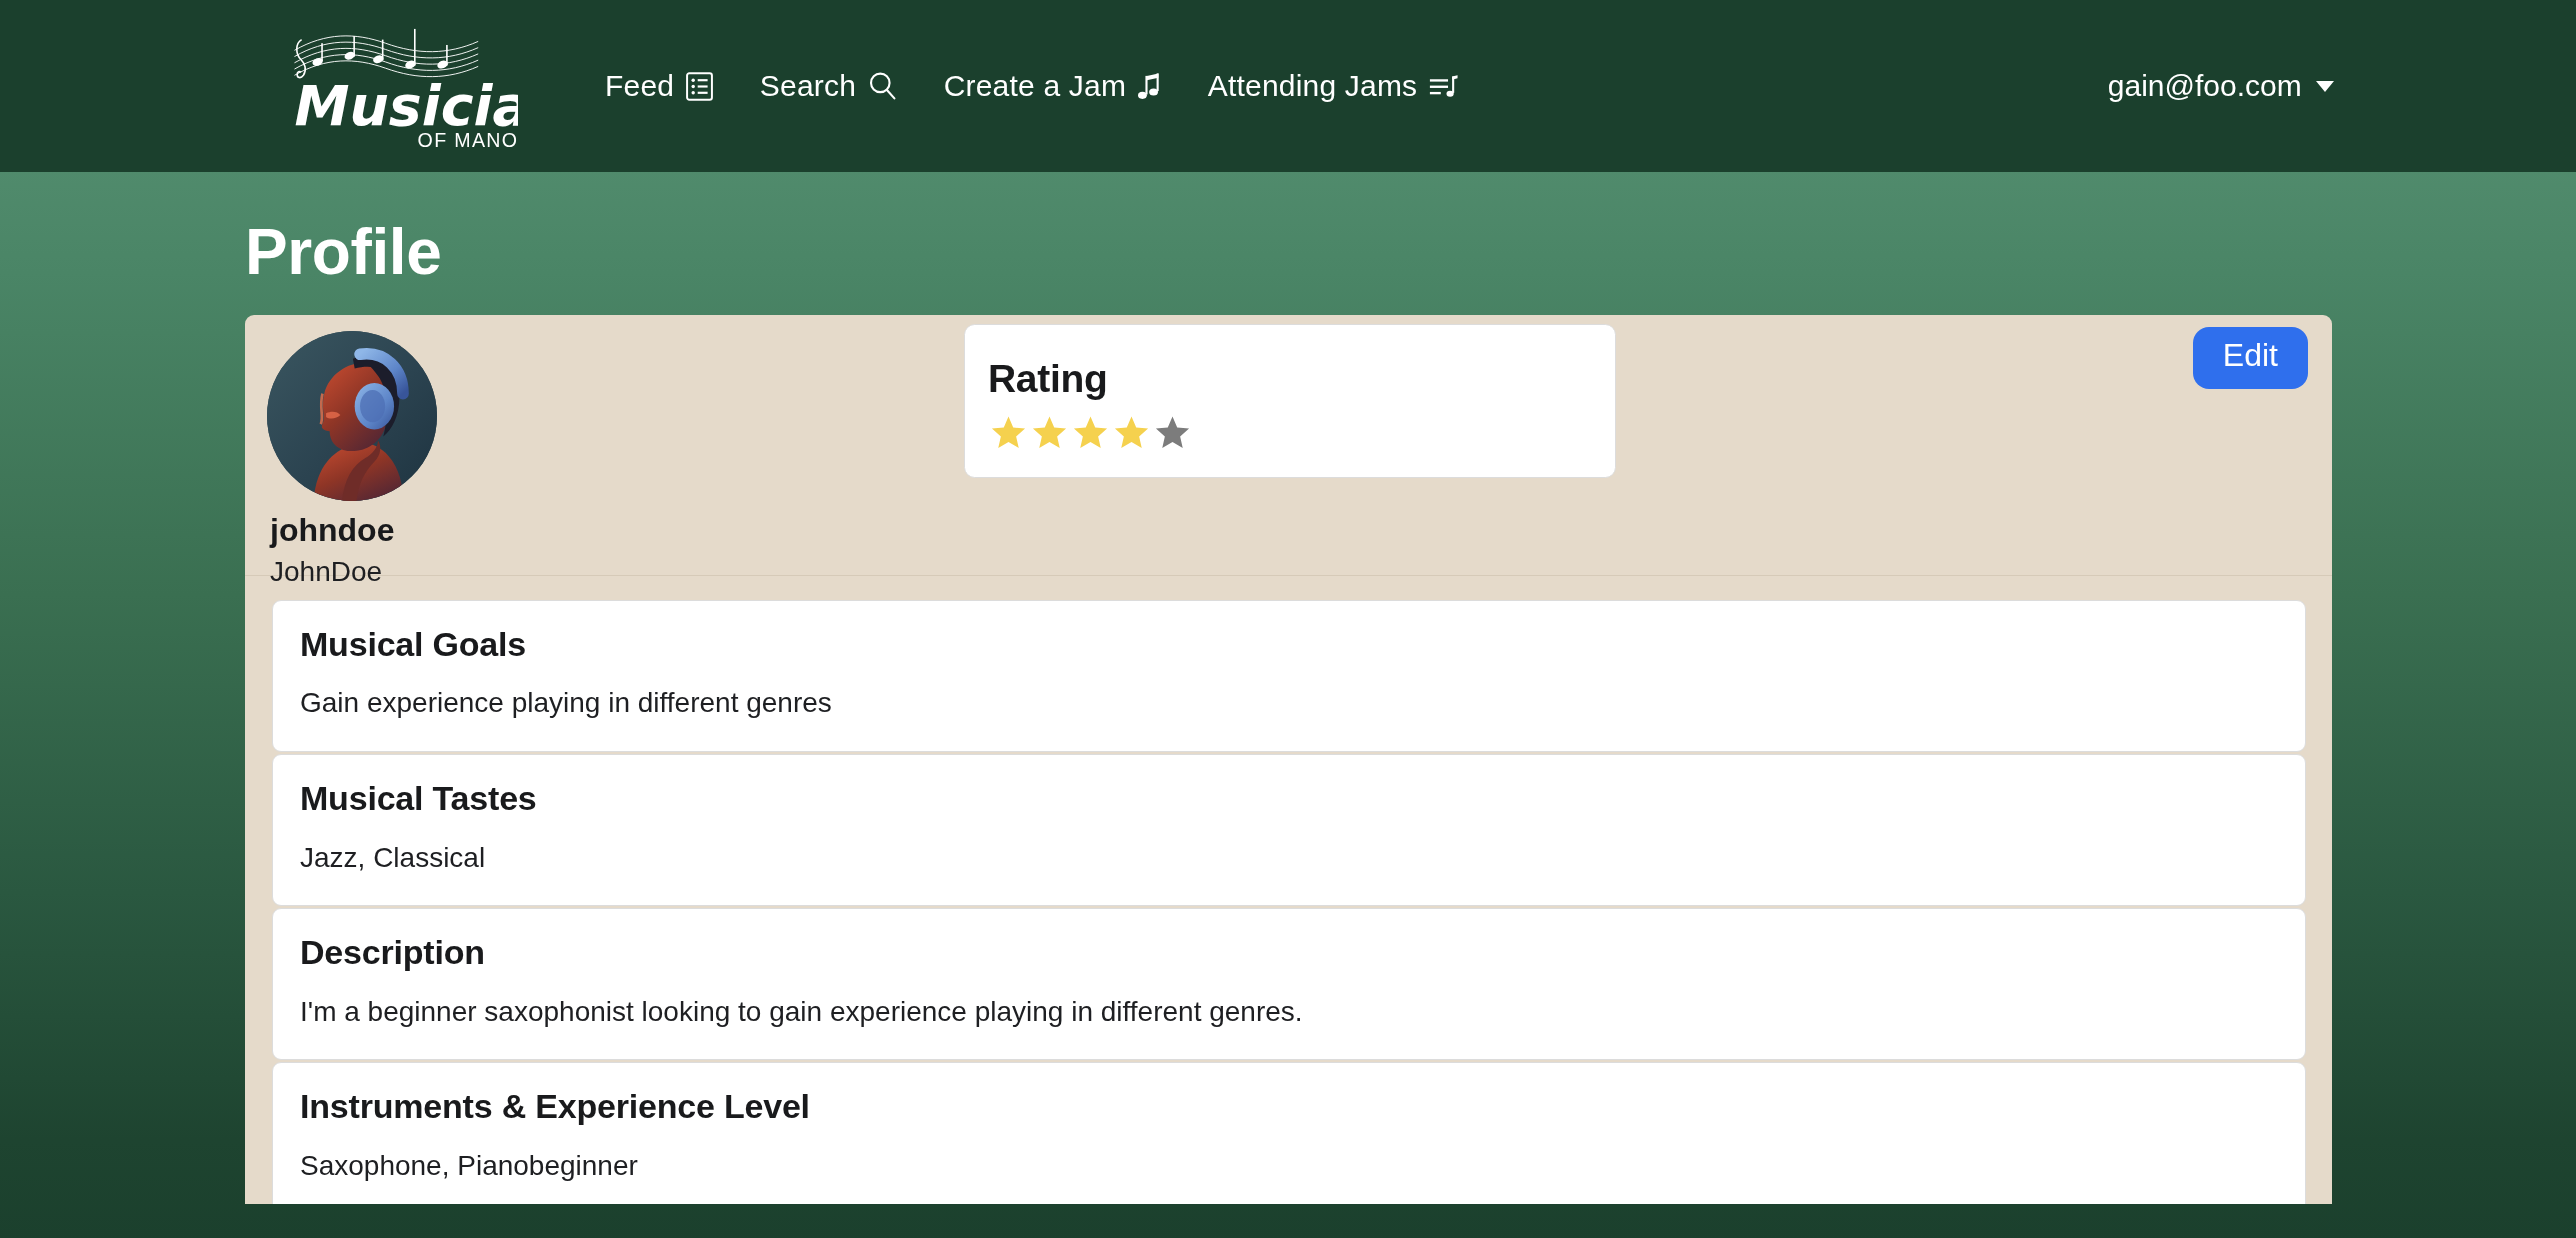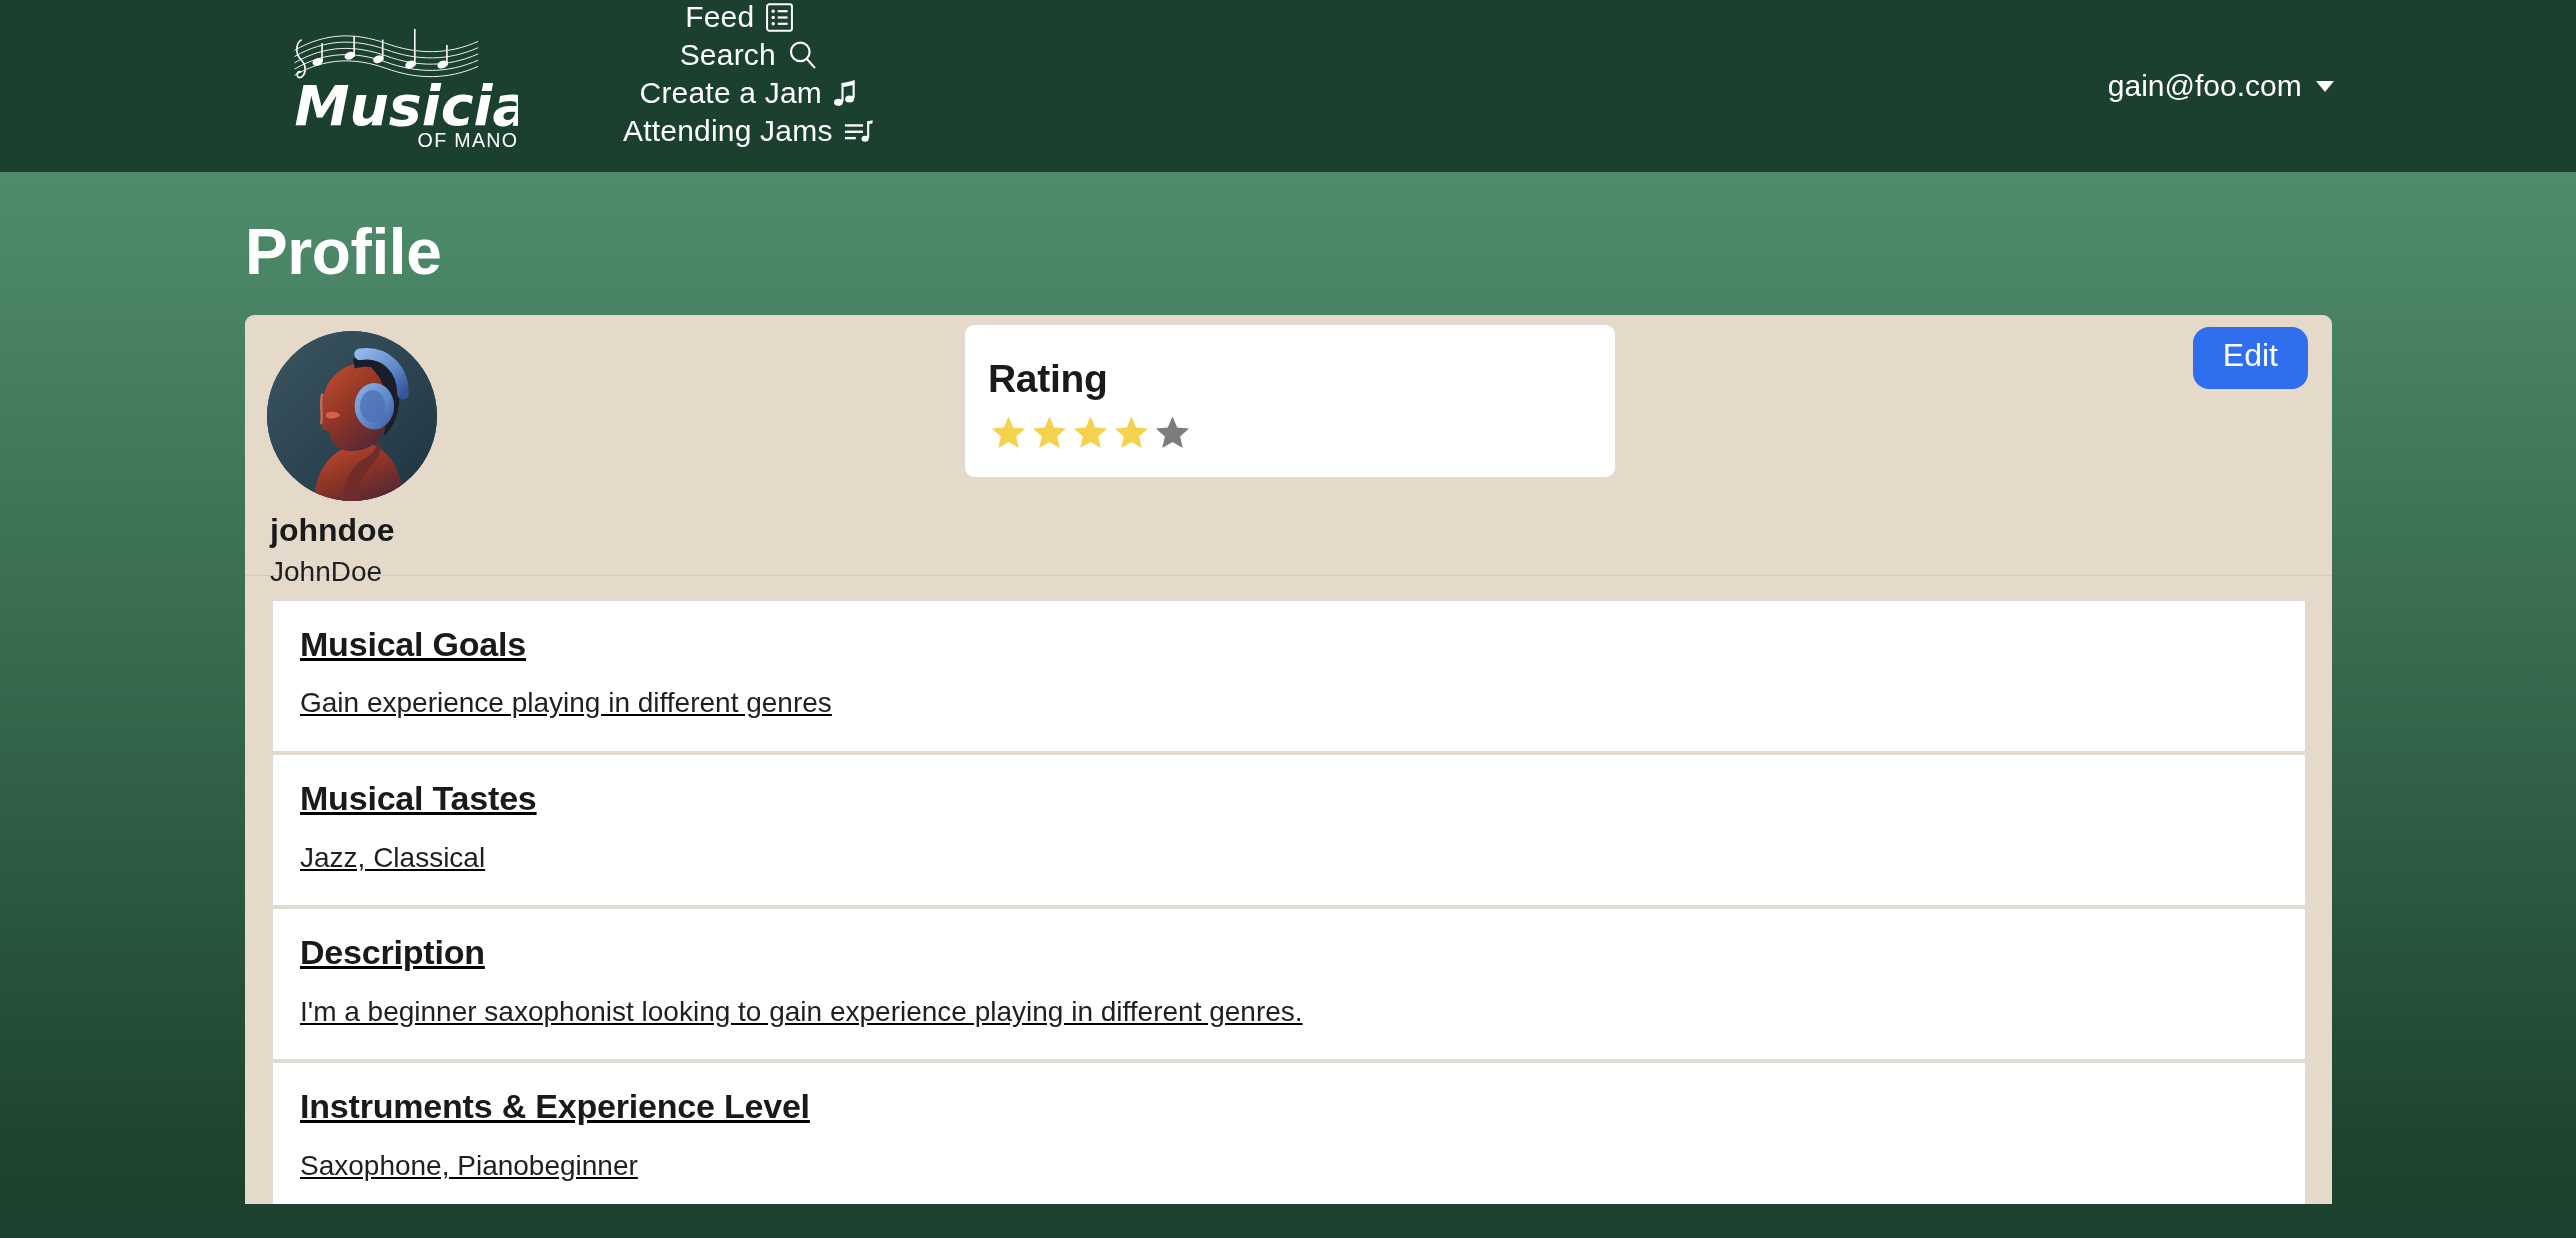--- a/index.html
+++ b/index.html
@@ -45,22 +45,21 @@
   }
   .brand svg { display: block; width: 100%; height: 100%; }
 
   .nav-links {
     position: absolute;
     left: 605px;
     top: 0;
     height: 172px;
     display: flex;
     align-items: center;
-    gap: 4px;
-    flex-direction: column;
+    gap: 11px;
   }
 
   .nav-link {
     display: flex;
     align-items: center;
     gap: 11.6px;
     color: #ffffff;
     font-size: 30px;
     font-weight: 400;
     letter-spacing: 0.2px;
@@ -201,25 +200,24 @@
   .profile-list {
     position: absolute;
     left: 27px;
     top: 285px;
     width: 2034px;
   }
 
   .list-item {
     background: #ffffff;
     border: 0.9px solid #dcdcdc;
-    border-radius: 2px;
+    border-radius: 9px;
     padding: 23px 27px 29px 27px;
     margin-bottom: 1.8px;
     min-height: 143px;
-    text-decoration: underline;
   }
   .list-item:last-child { margin-bottom: 0; }
 
   .item-title {
     font-size: 34px;
     font-weight: 700;
     color: #191A1C;
     letter-spacing: -0.2px;
     line-height: 1.2;
   }

